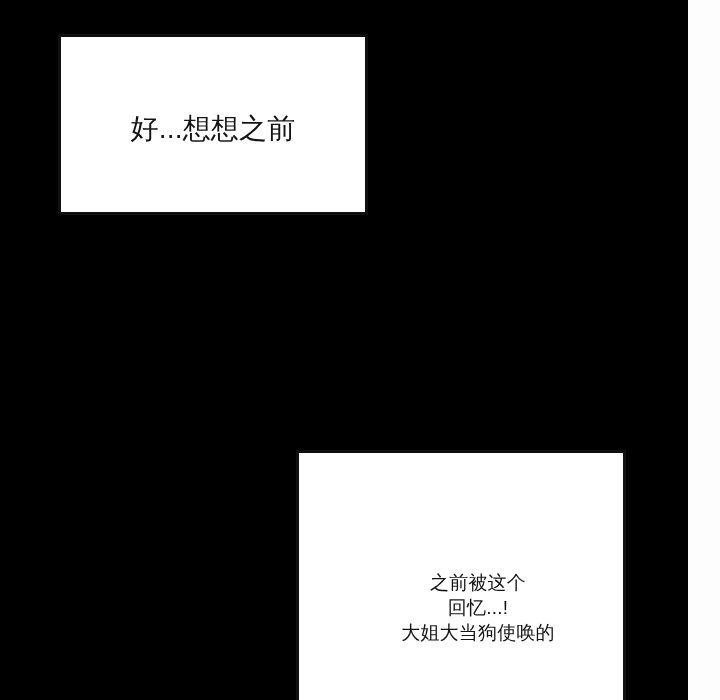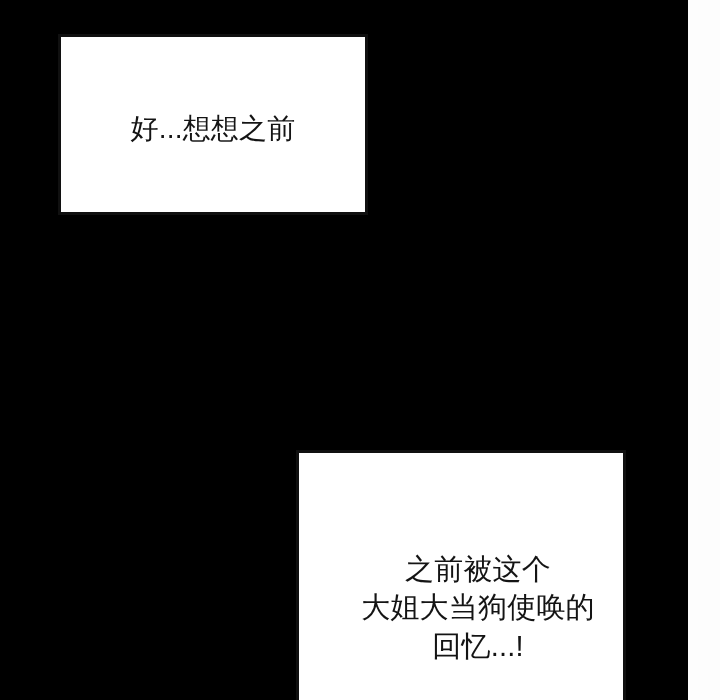--- a/index.html
+++ b/index.html
@@ -50,21 +50,21 @@
     line-height: 1.33;
     letter-spacing: 0.2px;
     font-weight: 400;
     -webkit-font-smoothing: antialiased;
   }
   #panel-1 .dialogue {
     font-size: 28px;
     margin-top: 8px;
   }
   #panel-2 .dialogue {
-    font-size: 29px;
+    font-size: 19px;
     margin-top: 22px;
     margin-left: 34px;
   }
   .dialogue .line {
     display: block;
     white-space: nowrap;
   }
 </style>
 </head>
 <body>
@@ -73,18 +73,18 @@
 
   <div class="panel" id="panel-1">
     <div class="dialogue">
       <span class="line">好...想想之前</span>
     </div>
   </div>
 
   <div class="panel" id="panel-2">
     <div class="dialogue">
       <span class="line">之前被这个</span>
+      <span class="line">回忆...!</span>
       <span class="line">大姐大当狗使唤的</span>
-      <span class="line">回忆...!</span>
     </div>
   </div>
 
 </div>
 
 </body></html>

